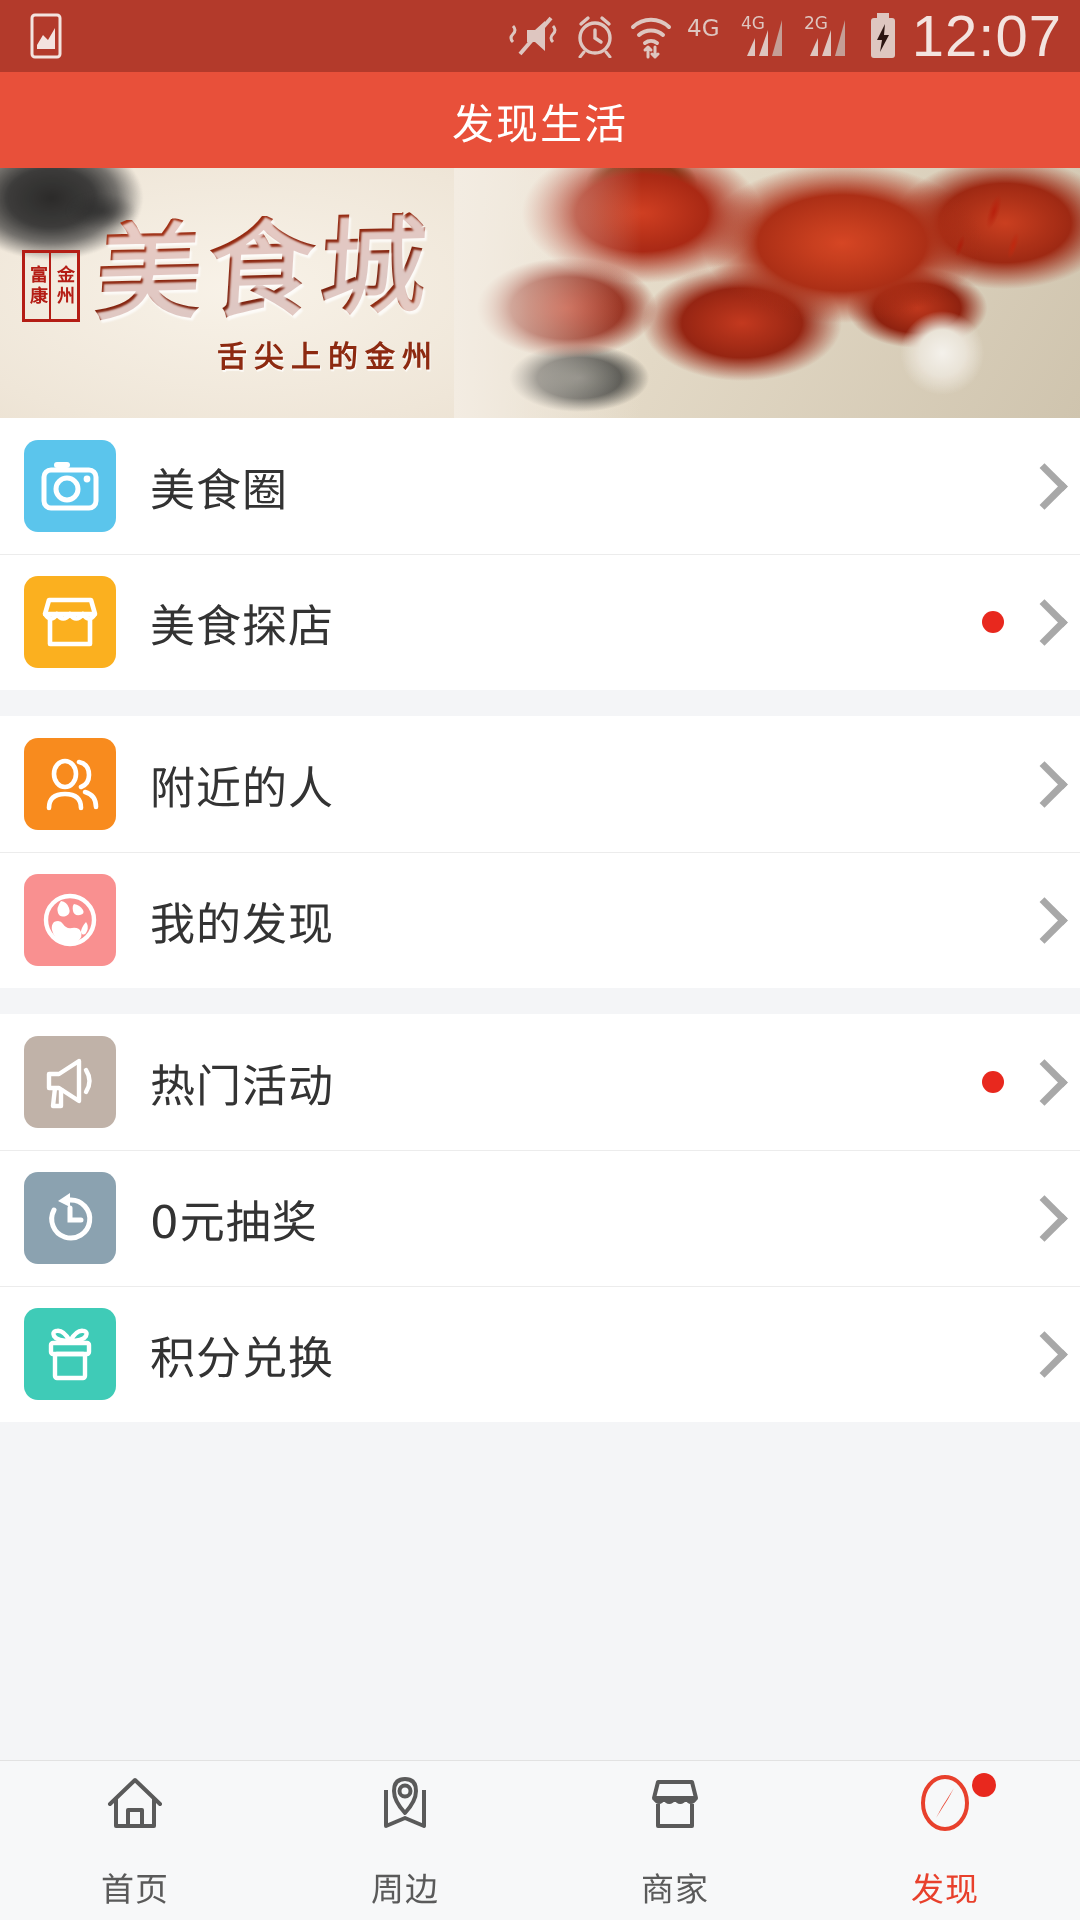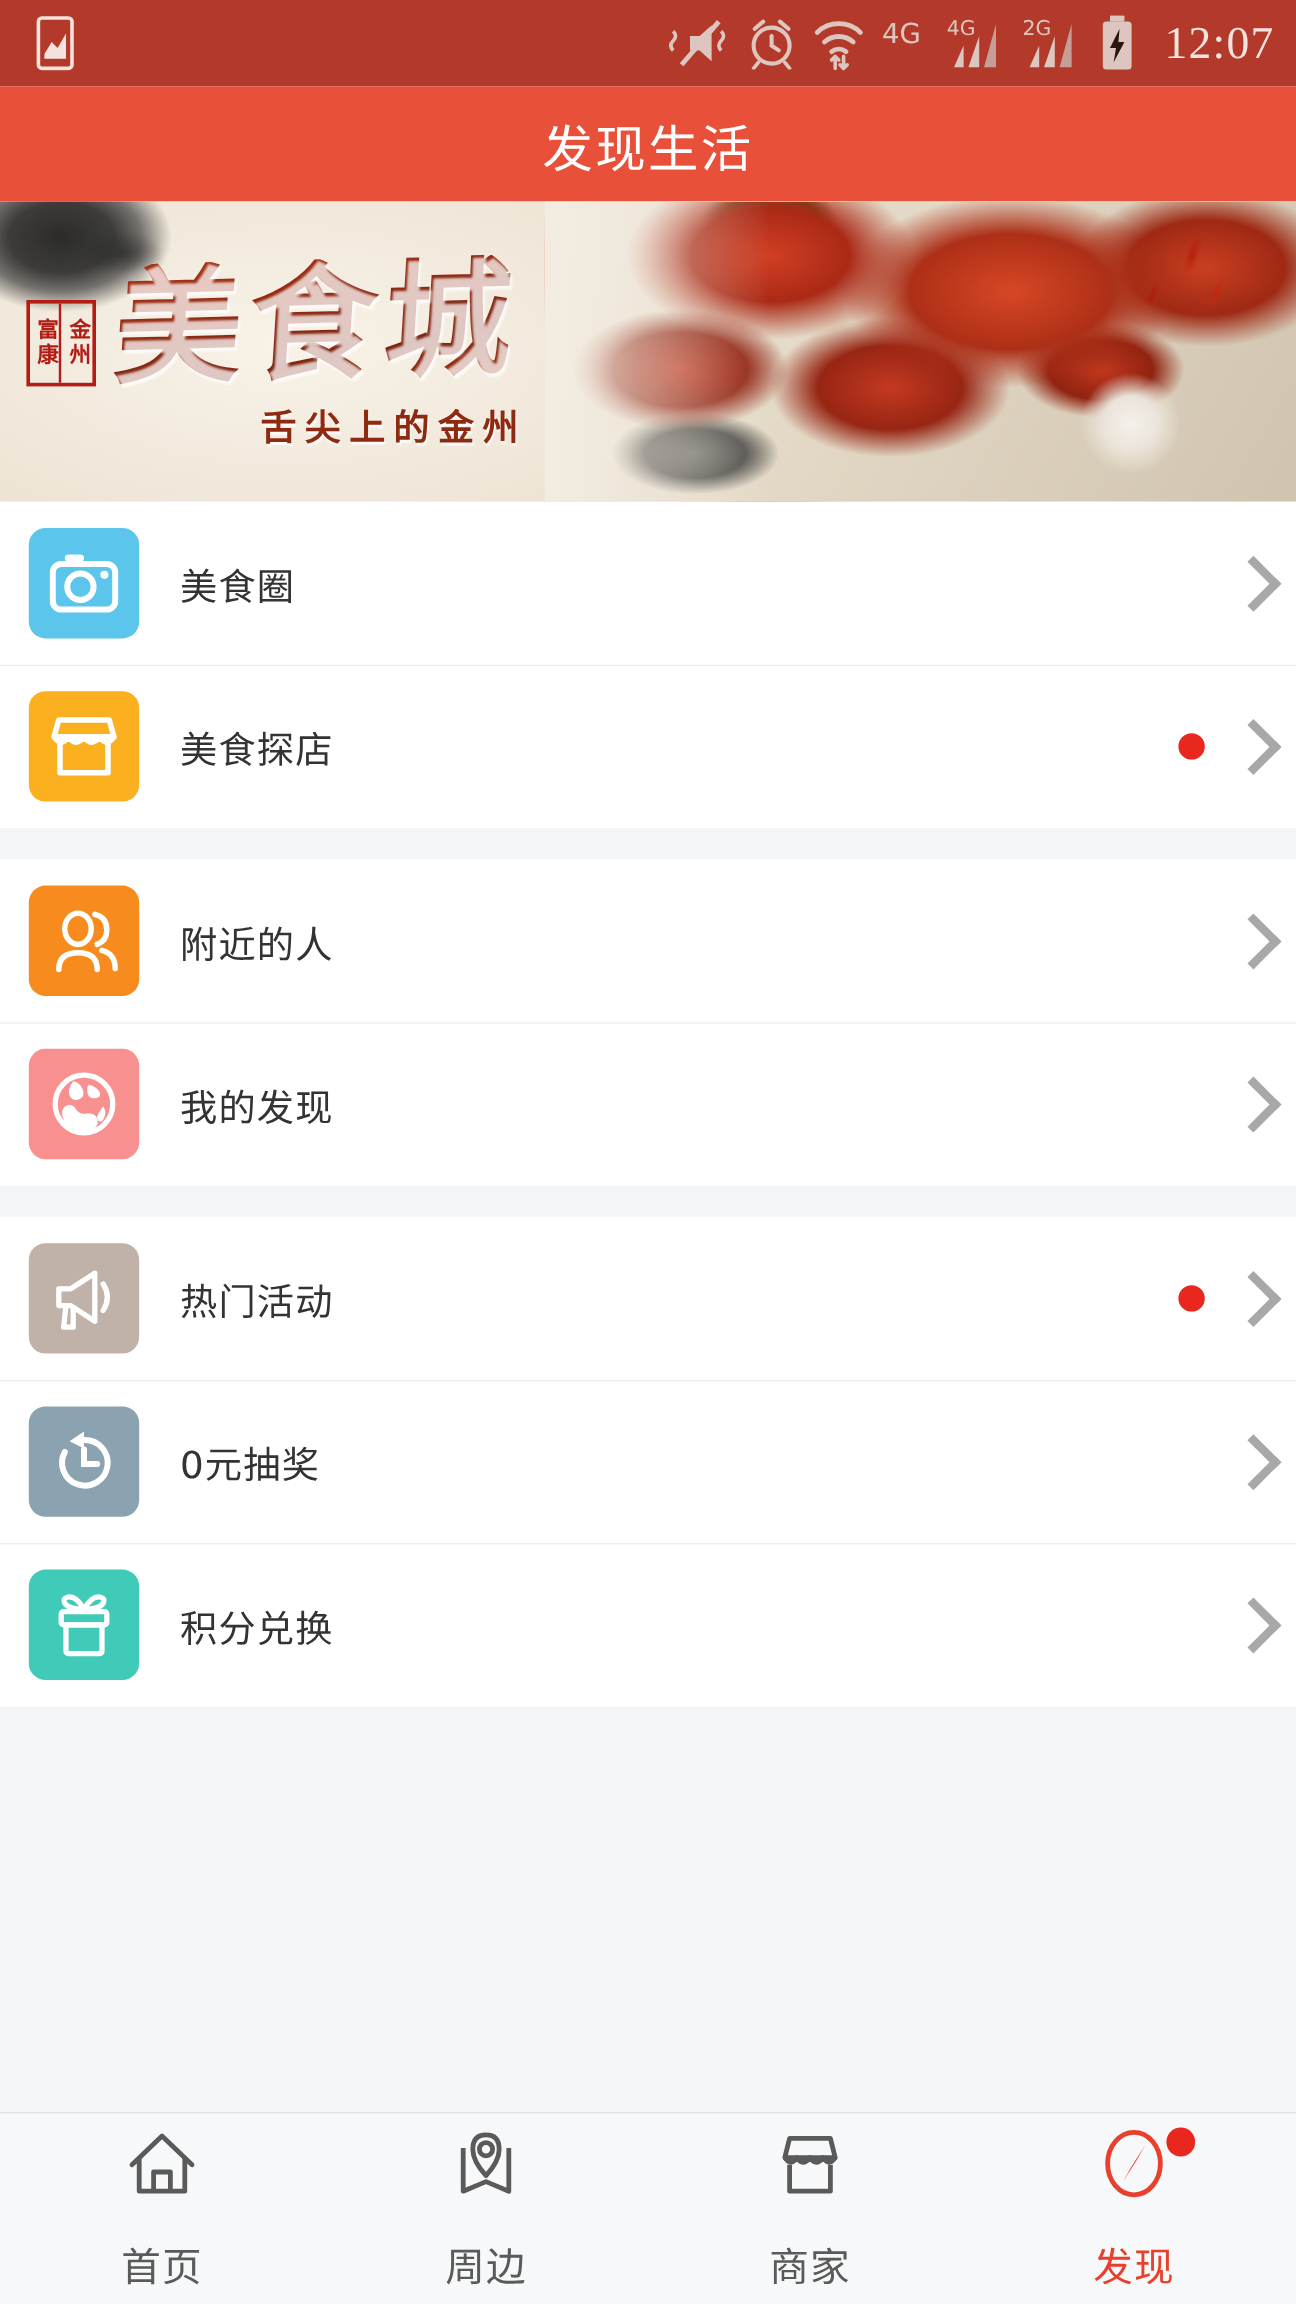--- a/index.html
+++ b/index.html
@@ -14,23 +14,23 @@
   
   .statusbar {
     height:72px; background:#b33a2b; flex:0 0 72px;
     display:flex; align-items:center; padding:0 18px 0 30px; gap:0;
     color:#f3e3df;
   }
   .sb-left { display:flex; align-items:center; gap:14px; }
   .sb-right { margin-left:auto; display:flex; align-items:center; gap:13px; }
   .sb-icon { display:block; }
   .sb-time {
-    font-size:38px; letter-spacing:1px; color:#f3e3df;
-    font-family:Liberation Serif, serif; font-weight:400;
-    margin-left:10px; line-height:1;
+    font-size:58px; letter-spacing:1px; color:#f3e3df;
+    font-family:Liberation Sans, sans-serif; font-weight:400;
+    line-height:1;
   }
 
   
   .titlebar {
     flex:0 0 96px; background:#e8503a;
     display:flex; align-items:center; justify-content:center;
   }
   .titlebar h1 { color:#ffffff; font-size:42px; font-weight:400; letter-spacing:2px; }
 
   
@@ -140,21 +140,21 @@
   }
   .row + .row::before {
     content:""; position:absolute; left:0; right:0; top:0; height:1px; background:#ececec;
   }
   .tile {
     width:92px; height:92px; border-radius:14px; flex:0 0 92px;
     display:flex; align-items:center; justify-content:center;
   }
   .tile svg { display:block; }
   .row-label {
-    margin-left:34px; font-size:31px; color:#333333; letter-spacing:1px; flex:1 1 auto;
+    margin-left:34px; font-size:45px; color:#333333; letter-spacing:1px; flex:1 1 auto;
   }
   .dot {
     width:22px; height:22px; border-radius:50%; background:#e8281e; flex:0 0 22px; margin-right:22px;
   }
   .dot.hidden { visibility:hidden; }
   .chev {
     width:26px; height:46px; flex:0 0 26px; position:relative;
   }
   .chev::before {
     content:""; position:absolute; left:2px; top:7px;

